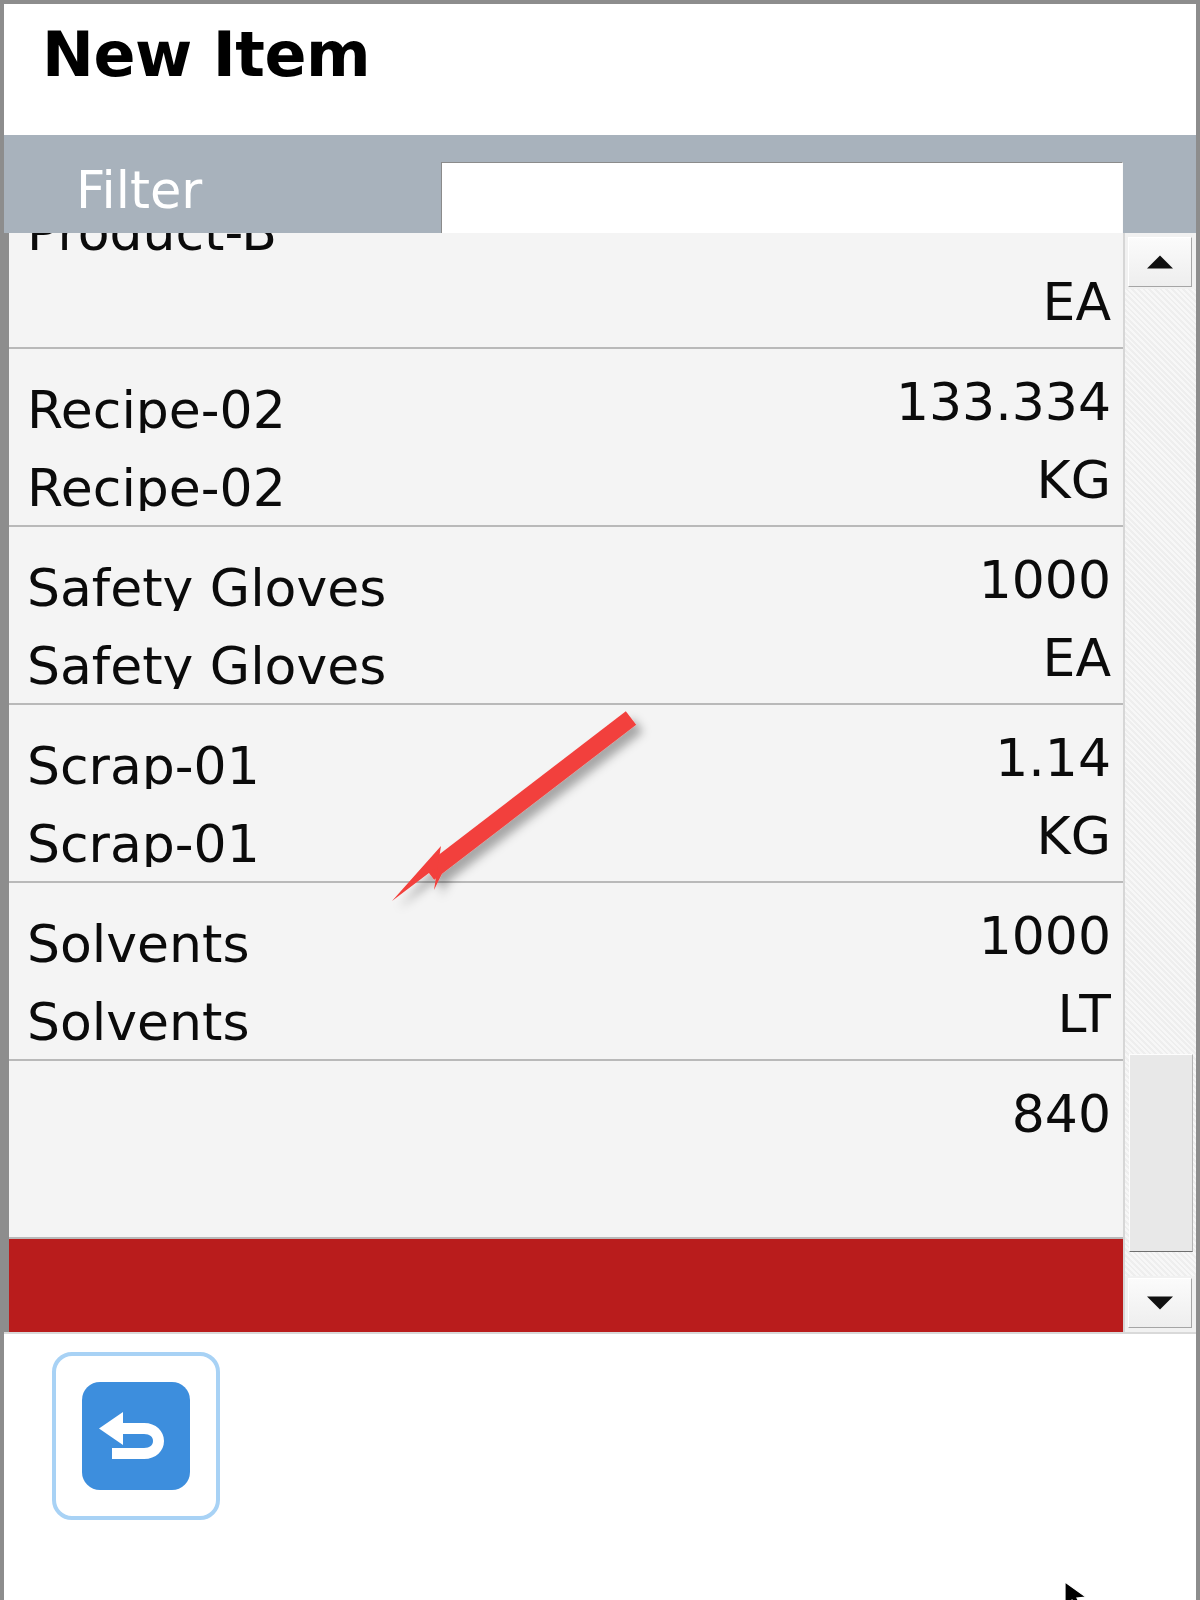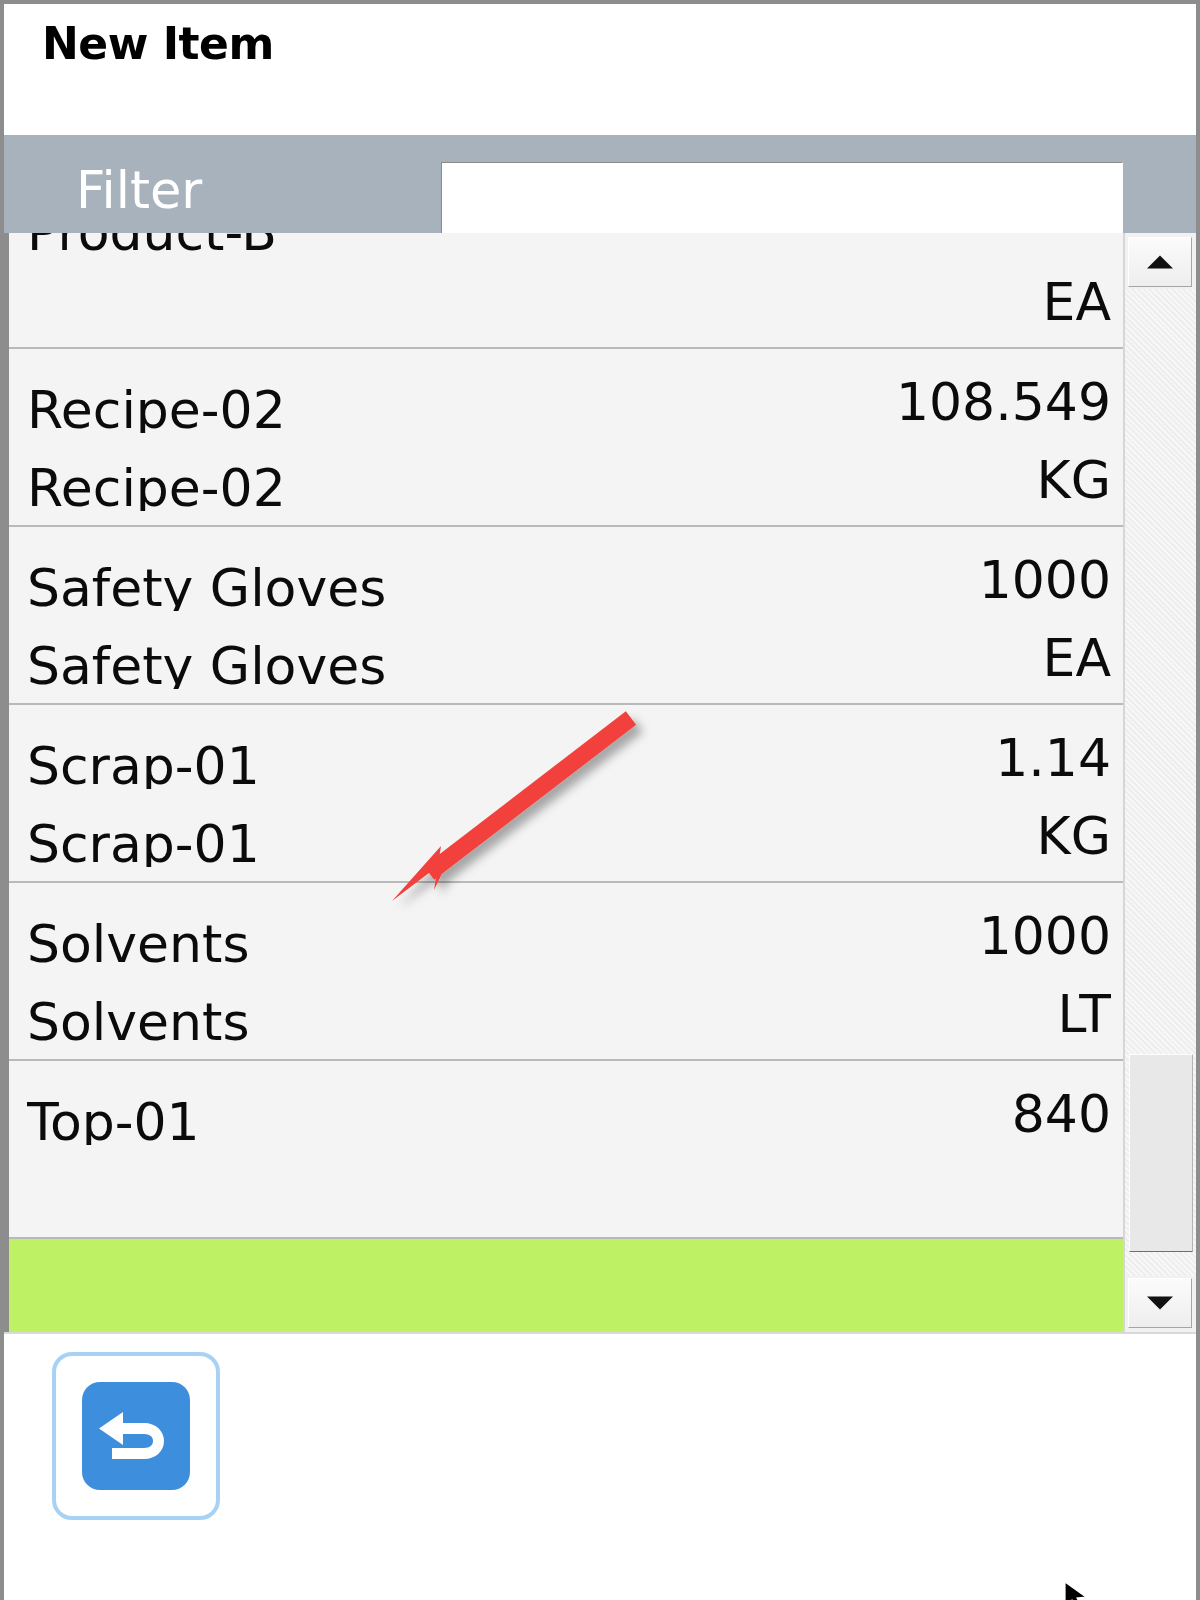--- a/index.html
+++ b/index.html
@@ -33,21 +33,21 @@
     left: 0; top: 0;
     width: 1192px;
     height: 118px;
     background: #ffffff;
     box-sizing: border-box;
   }
   #page-title {
     position: absolute;
     left: 38px;
     top: 14px;
-    font-size: 44px;
+    font-size: 62px;
     font-weight: bold;
     color: #000000;
     letter-spacing: -0.5px;
     white-space: nowrap;
   }
 
   
   #filter-bar {
     position: absolute;
     left: 0;
@@ -84,21 +84,21 @@
     color: #111;
   }
 
   
   #list-region {
     position: absolute;
     left: 0;
     top: 229px;
     width: 1192px;
     height: 1099px;
-    background: #bef264;
+    background: #b91c1c;
     box-sizing: border-box;
     border-left: 5px solid #8d8d8d;
     overflow: hidden;
   }
   #list-viewport {
     position: absolute;
     left: 0;
     top: 0;
     width: 1114px;
     height: 1099px;
@@ -295,21 +295,21 @@
           </div>
           <div class="row-line secondary">
             <span class="row-left"></span>
             <span class="row-right">EA</span>
           </div>
         </div>
 
         <div class="list-row">
           <div class="row-line primary">
             <span class="row-left">Recipe-02</span>
-            <span class="row-right">108.549</span>
+            <span class="row-right">133.334</span>
           </div>
           <div class="row-line secondary">
             <span class="row-left">Recipe-02</span>
             <span class="row-right">KG</span>
           </div>
         </div>
 
         <div class="list-row">
           <div class="row-line primary">
             <span class="row-left">Safety Gloves</span>
@@ -339,21 +339,20 @@
             <span class="row-right">1000</span>
           </div>
           <div class="row-line secondary">
             <span class="row-left">Solvents</span>
             <span class="row-right">LT</span>
           </div>
         </div>
 
         <div class="list-row">
           <div class="row-line primary">
-            <span class="row-left">Top-01</span>
             <span class="row-right">840</span>
           </div>
 
         </div>
 
       </div>
     </div>
 
     <div id="scrollbar">
       <div id="scroll-track"></div>

